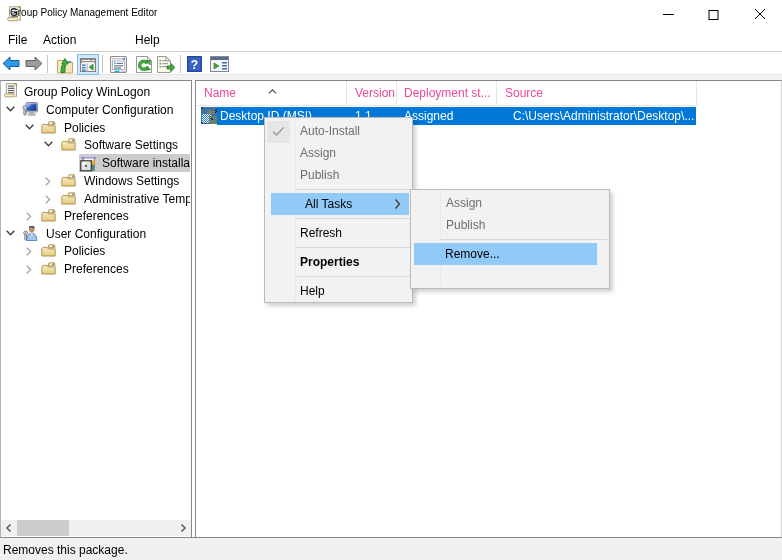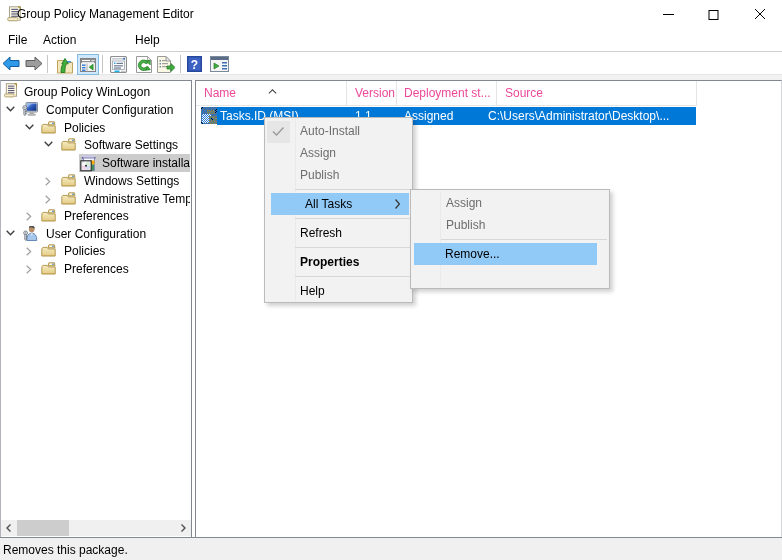--- a/index.html
+++ b/index.html
@@ -1,20 +1,20 @@
 <!DOCTYPE html>
 <html><head><meta charset="utf-8">
 <style>
   html,body{margin:0;padding:0;}
   body{width:782px;height:560px;background:#fff;font-family:"Liberation Sans",sans-serif;font-size:12px;color:#000;overflow:hidden;position:relative;}
   .abs{position:absolute;}
   
   #titlebar{left:0;top:0;width:782px;height:30px;background:#fff;}
   #title-ico{left:7px;top:6px;}
-  #title-txt{left:17px;top:7px;font-size:12px;}
+  #title-txt{left:10px;top:7px;font-size:10px;}
   
   #menubar{left:0;top:30px;width:782px;height:21px;background:#fff;border-bottom:1px solid #d0d0d0;box-sizing:content-box;}
   .menuitem{top:33px;font-size:12px;}
   
   #toolbar{left:0;top:52px;width:782px;height:22px;background:#fff;border-bottom:1px solid #e6e6e6;}
   #graystrip{left:0;top:75px;width:782px;height:5px;background:#f1f1f1;}
   .tsep{top:55px;width:1px;height:18px;background:#c6c6c6;}
   
   #leftpanel{left:0;top:80px;width:192px;height:458px;background:#fff;border-top:1px solid #828790;border-right:1px solid #828790;border-bottom:1px solid #828790;border-left:1px solid #b0b4ba;box-sizing:border-box;}
   #rightpanel{left:195px;top:80px;width:587px;height:458px;background:#fff;border-top:1px solid #828790;border-left:1px solid #828790;border-bottom:1px solid #828790;border-right:1px solid #d4d6da;box-sizing:border-box;}
@@ -397,24 +397,24 @@
 <div class="abs" style="left:268px;top:83px;"><svg width="9" height="5">
       <path d="M0.8 4.3 L4.5 0.8 L8.2 4.3" stroke="#4a4a4a" stroke-width="1.1" fill="none"></path>
     </svg></div>
 <div class="abs hdiv" style="left:346px;"></div>
 <div class="abs hdiv" style="left:396px;"></div>
 <div class="abs hdiv" style="left:496px;"></div>
 <div class="abs hdiv" style="left:696px;"></div>
 <div class="abs" id="hdrline"></div>
 
 <div class="abs" id="selrow">
-    <span style="position:absolute;left:3px;">Tasks.ID (MSI)</span>
+    <span style="position:absolute;left:3px;">Desktop.ID (MSI)</span>
     <span style="position:absolute;left:138px;">1.1</span>
     <span style="position:absolute;left:187px;">Assigned</span>
-    <span style="position:absolute;left:271px;">C:\Users\Administrator\Desktop\...</span>
+    <span style="position:absolute;left:296px;">C:\Users\Administrator\Desktop\...</span>
   </div>
 <div class="abs" style="left:201px;top:107px;" id="msiicon"><svg width="16" height="17" viewBox="0 0 16 17">
       <defs>
         <pattern id="chk" width="2" height="2" patternUnits="userSpaceOnUse">
           <rect width="2" height="2" fill="#5a6a80"></rect>
           <rect x="0" y="0" width="1" height="1" fill="#1f76d3"></rect>
           <rect x="1" y="1" width="1" height="1" fill="#1f76d3"></rect>
         </pattern>
         <pattern id="chk2" width="2" height="2" patternUnits="userSpaceOnUse">
           <rect width="2" height="2" fill="#b8860b"></rect>

